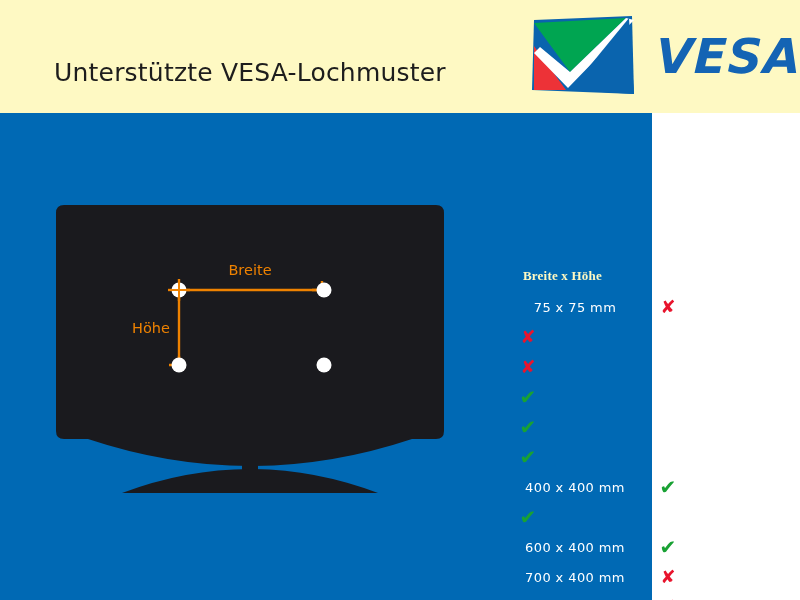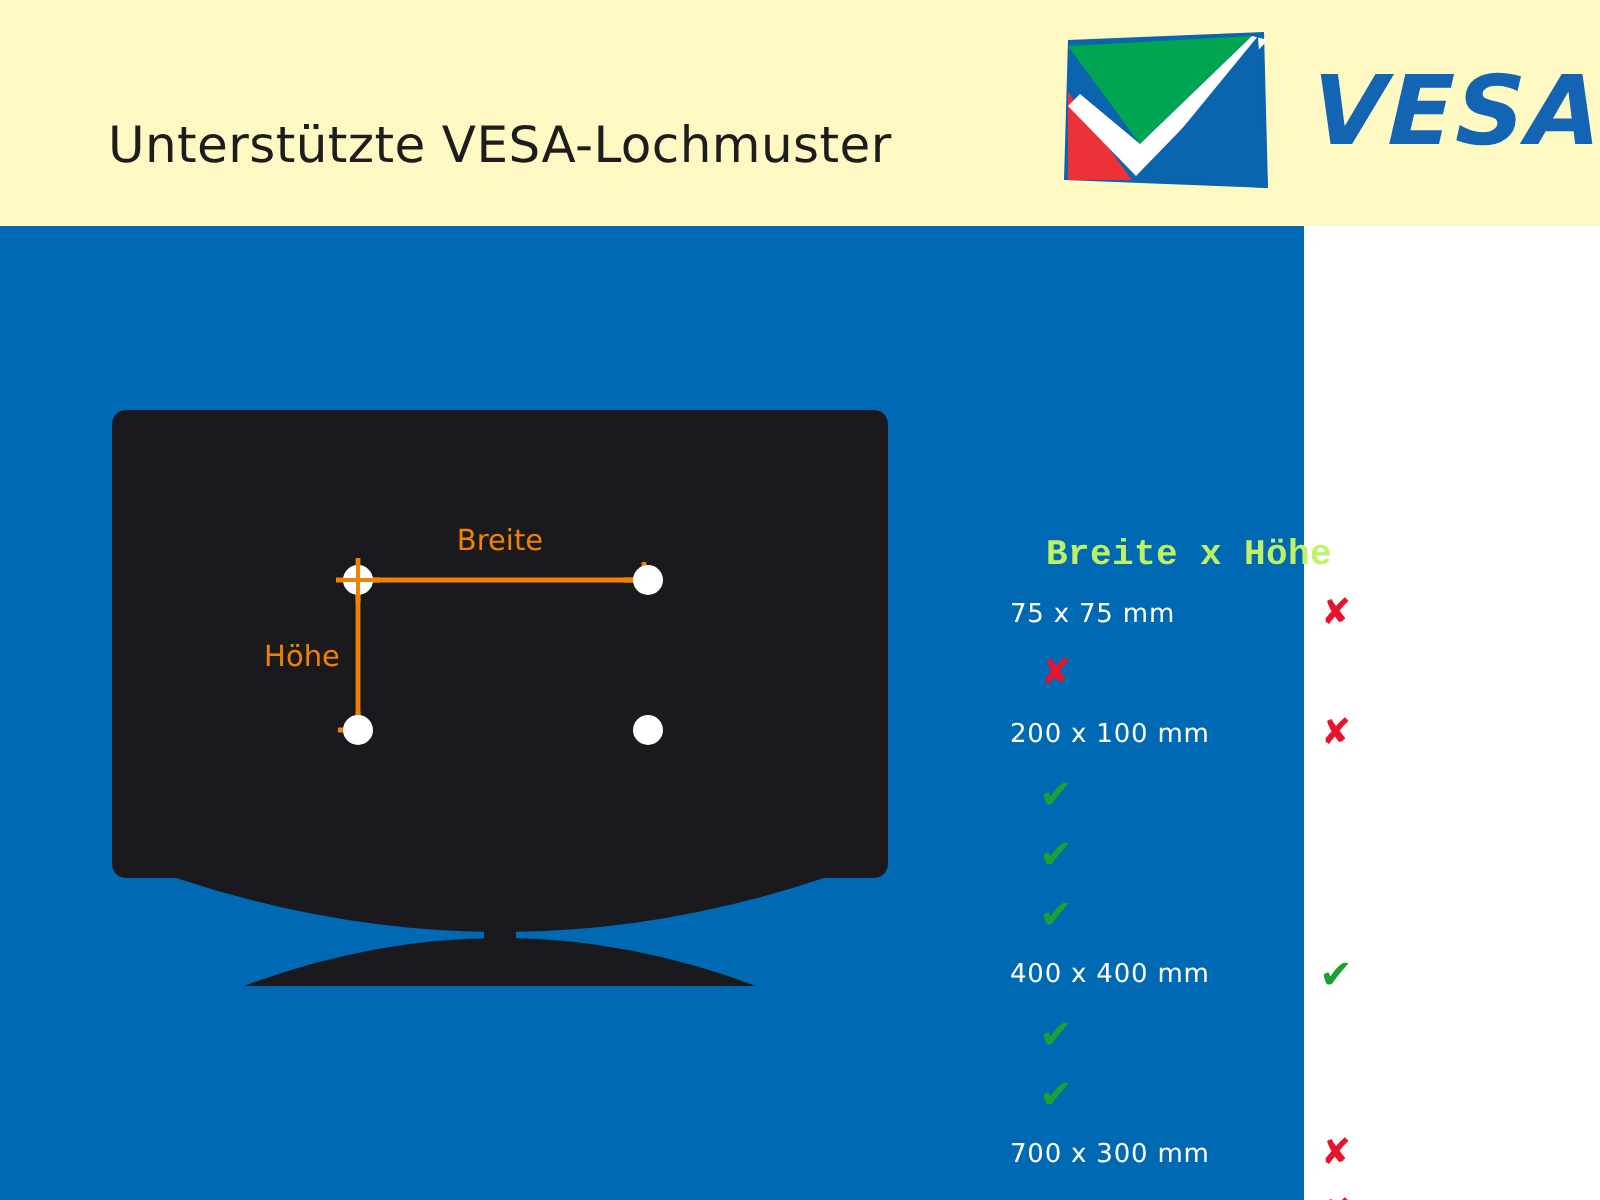--- a/index.html
+++ b/index.html
@@ -83,37 +83,37 @@
   #tv-svg { display: block; }
 
   
   #spec-table {
     position: absolute;
     left: 505px;
     top: 155px;
     width: 195px;
   }
   #spec-header {
-    font-family: Liberation Mono, monospace;
-    font-size: 18px;
+    font-family: Liberation Serif, serif;
+    font-size: 13px;
     font-weight: 700;
-    color: #bef264;
+    color: #fef9c3;
     text-align: left;
     padding-left: 18px;
     height: 24px;
     letter-spacing: 0.2px;
   }
   .spec-row {
     display: flex;
     align-items: center;
     height: 30px;
   }
   .spec-label {
     width: 140px;
-    text-align: left;
+    text-align: center;
     font-family: "DejaVu Sans", sans-serif;
     font-size: 13px;
     color: #ffffff;
     letter-spacing: 0.4px;
     white-space: nowrap;
   }
   .spec-state {
     width: 46px;
     text-align: center;
     font-family: "DejaVu Sans", sans-serif;
@@ -204,44 +204,44 @@
       <div id="spec-header">Breite x Höhe</div>
       <div id="spec-rows">
           <div class="spec-row">
             <div class="spec-label">75 x 75 mm</div>
             <div class="spec-state no">✘</div>
           </div>
           <div class="spec-row">
             <div class="spec-state no">✘</div>
           </div>
           <div class="spec-row">
-            <div class="spec-label">200 x 100 mm</div>
             <div class="spec-state no">✘</div>
           </div>
           <div class="spec-row">
             <div class="spec-state yes">✔</div>
           </div>
           <div class="spec-row">
             <div class="spec-state yes">✔</div>
           </div>
           <div class="spec-row">
             <div class="spec-state yes">✔</div>
           </div>
           <div class="spec-row">
             <div class="spec-label">400 x 400 mm</div>
             <div class="spec-state yes">✔</div>
           </div>
           <div class="spec-row">
             <div class="spec-state yes">✔</div>
           </div>
           <div class="spec-row">
-            <div class="spec-state yes">✔</div>
-          </div>
-          <div class="spec-row">
-            <div class="spec-label">700 x 300 mm</div>
+            <div class="spec-label">600 x 400 mm</div>
+            <div class="spec-state yes">✔</div>
+          </div>
+          <div class="spec-row">
+            <div class="spec-label">700 x 400 mm</div>
             <div class="spec-state no">✘</div>
           </div>
           <div class="spec-row">
             <div class="spec-label">800 x 400 mm</div>
             <div class="spec-state no">✘</div>
           </div>
         </div>
     </div>
 
   </div>

